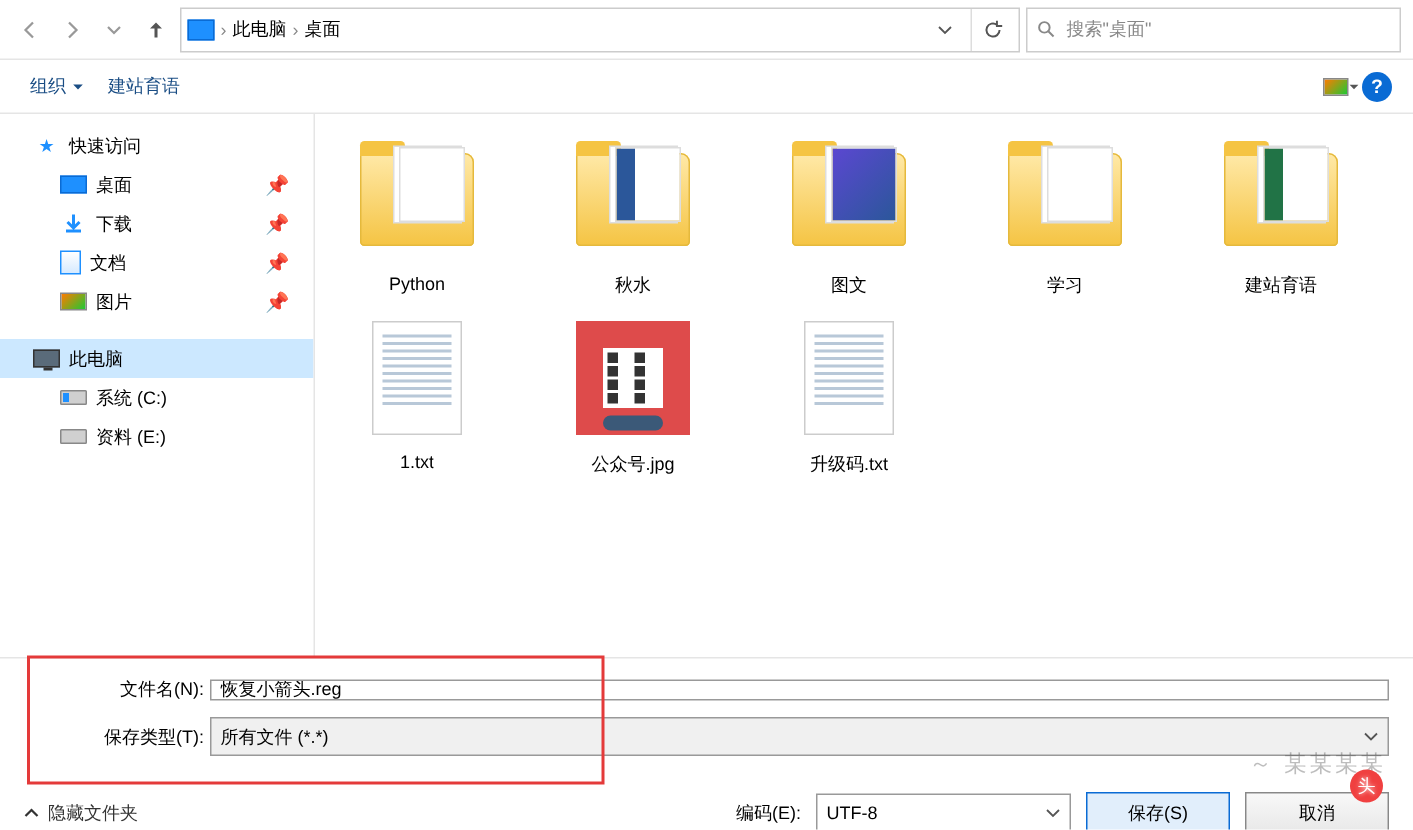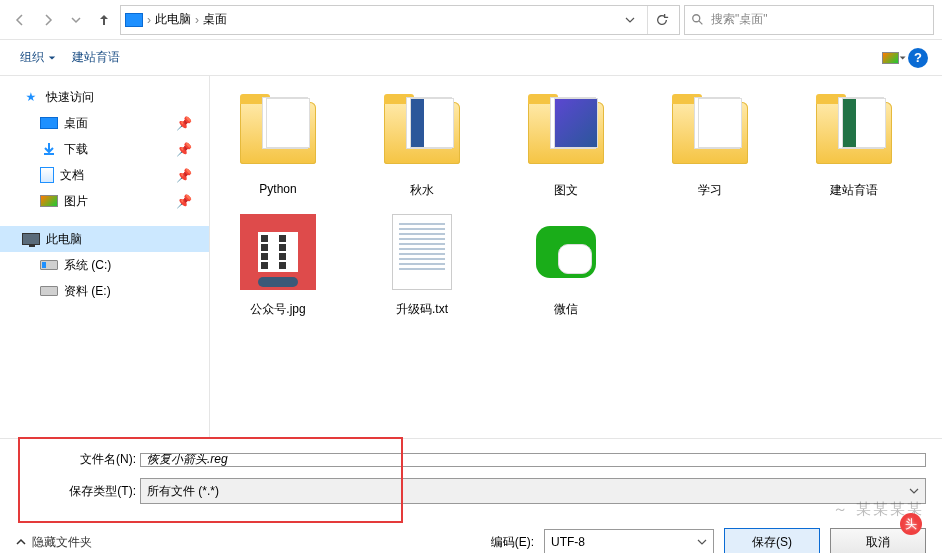--- a/index.html
+++ b/index.html
@@ -65,21 +65,21 @@
 .wechat-icon { display:flex; align-items:center; justify-content:center; }
 .wc-bubble{ width:60px; height:52px; background:#1aad19; border-radius:14px; position:relative; }
 .wc-bubble::after{content:"";position:absolute;bottom:-6px;left:14px;width:0;height:0;border:6px solid transparent;border-top-color:#1aad19;}
 .wc-small{ width:34px; height:30px; background:#fff; border-radius:10px; position:absolute; right:4px; bottom:4px; border:1px solid #ddd;}
 .wc-small::after{content:"";position:absolute;bottom:-4px;right:6px;width:0;height:0;border:4px solid transparent;border-top-color:#fff;}
 
 .save-panel { border-top: 1px solid #e5e5e5; padding: 12px 16px 4px; position:relative; }
 .red-box { position:absolute; left:18px; top:-2px; width:385px; height:86px; border:2px solid #e43a3a; pointer-events:none; z-index:5;}
 .form-row { display: flex; align-items: center; margin-bottom: 10px; gap: 4px; }
 .form-label { width: 120px; text-align: right; }
-.form-input { flex:1; height: 14px; border:1px solid #999; padding:0 6px; background:#fff; font-size:12px;font-style:italic; }
+.form-input { flex:1; height: 14px; border:1px solid #999; padding:0 6px; background:#fff; font-size:12px; }
 .form-select { flex:1; height: 26px; border:1px solid #999; background:#f0f0f0; padding:0 6px; display:flex; align-items:center; justify-content:space-between; }
 
 .bottom-bar { height: 48px; display:flex; align-items:center; padding: 0 16px; gap: 10px; }
 .hide-folders { display:flex; align-items:center; gap:6px; color:#333; cursor:pointer;}
 .enc-label { margin-left:auto; }
 .enc-select { width:170px; height:26px; border:1px solid #999; padding:0 6px; display:flex; align-items:center; justify-content:space-between; }
 .btn { width: 96px; height: 28px; border:1px solid #888; background: linear-gradient(#f8f8f8,#e8e8e8); display:flex; align-items:center; justify-content:center; cursor:pointer; position:relative; z-index:1;}
 .btn.primary { border:1px solid #0a6bd4; background:#e1eefb; }
 
 .watermark { position:absolute; right:20px; bottom:18px; font-size:16px; color:#333; text-shadow:0 0 3px #fff; display:flex; align-items:center; gap:6px; z-index:20; pointer-events:none; }
@@ -244,20 +244,37 @@
         <div class="file-item">
           <div class="file-thumb">
             <div class="folder-icon">
               <div class="folder-peek excel"></div>
             </div>
           </div>
           <div class="file-label">建站育语</div>
         </div>
         <div class="file-item">
           <div class="file-thumb">
+            <div class="txt-icon">
+              <div class="ln"></div>
+              <div class="ln"></div>
+              <div class="ln"></div>
+              <div class="ln"></div>
+              <div class="ln"></div>
+              <div class="ln"></div>
+              <div class="ln"></div>
+              <div class="ln"></div>
+              <div class="ln"></div>
+              <div class="ln"></div>
+            </div>
+          </div>
+          <div class="file-label">1.txt</div>
+        </div>
+        <div class="file-item">
+          <div class="file-thumb">
             <div class="jpg-icon">
               <div class="qr">
                 <div></div>
                 <div></div>
                 <div></div>
                 <div></div>
                 <div></div>
                 <div></div>
                 <div></div>
                 <div></div>
@@ -284,30 +301,20 @@
               <div class="ln"></div>
               <div class="ln"></div>
               <div class="ln"></div>
               <div class="ln"></div>
               <div class="ln"></div>
               <div class="ln"></div>
               <div class="ln"></div>
             </div>
           </div>
           <div class="file-label">升级码.txt</div>
-        </div>
-        <div class="file-item">
-          <div class="file-thumb">
-            <div class="wechat-icon">
-              <div class="wc-bubble">
-                <div class="wc-small"></div>
-              </div>
-            </div>
-          </div>
-          <div class="file-label">微信</div>
         </div>
       </div>
   </div>
 </div>
 
 <div class="save-panel">
   <div class="red-box"></div>
   <div class="form-row">
     <div class="form-label">文件名(N):</div>
     <input class="form-input" value="恢复小箭头.reg" style="">

